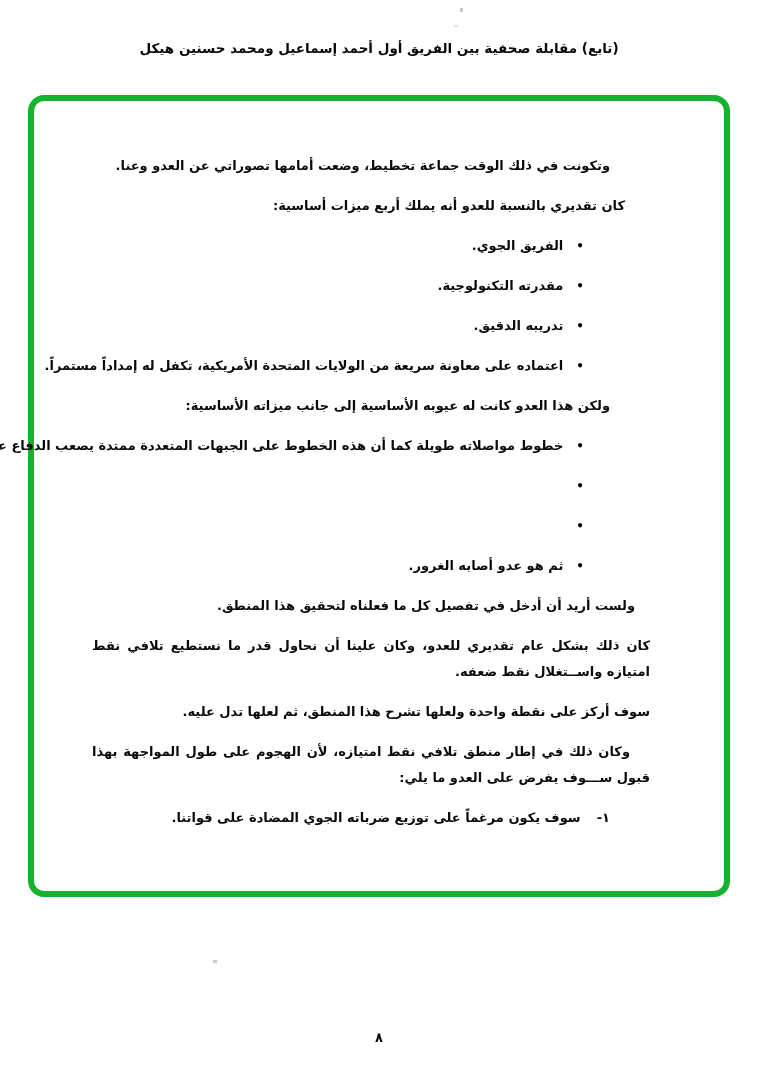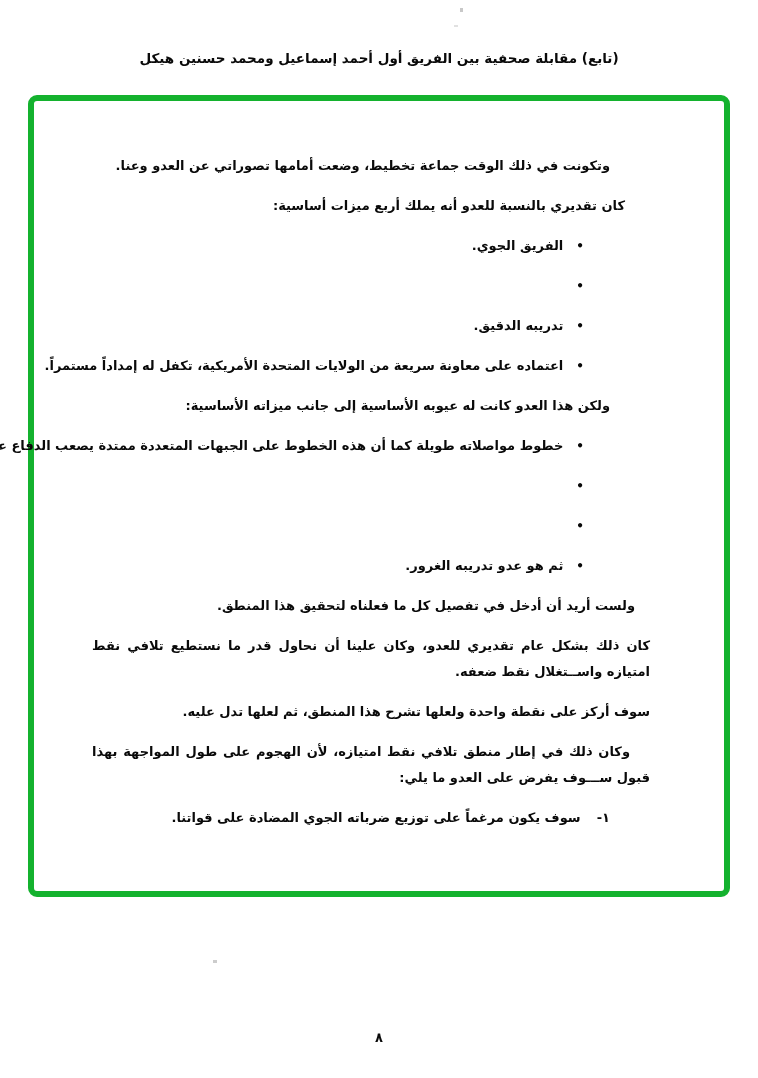--- a/index.html
+++ b/index.html
@@ -7,34 +7,34 @@
     width: 758px; height: 1078px;
     background: #ffffff;
     position: relative;
     font-family: "DejaVu Sans", sans-serif;
     color: #0a0a0a;
     overflow: hidden;
   }
 
   .page-header {
     position: absolute;
-    top: 50px; left: 0; right: 0;
+    top: 40px; left: 0; right: 0;
     text-align: center;
     font-size: 13.5px;
     font-weight: bold;
     direction: rtl;
   }
 
   .doc-frame {
     position: absolute;
     left: 28px; top: 95px;
     width: 702px; height: 802px;
     box-sizing: border-box;
     border: 6px solid #14b22e;
-    border-radius: 9px;
+    border-radius: 16px;
     background: #ffffff;
   }
 
   .doc-content {
     position: absolute;
     top: 0; left: 0; right: 0; bottom: 0;
     padding: 52px 74px 0 58px;
     direction: rtl;
     font-size: 13px;
     font-weight: bold;
@@ -104,20 +104,21 @@
 
     <p class="para i25 one-line">كان تقديري بالنسبة للعدو أنه يملك أربع ميزات أساسية:</p>
 
     <div class="bullet-row">
       <span class="bullet-dot">•</span>
       <span class="bullet-text">الفريق الجوي.</span>
     </div>
 
     <div class="bullet-row">
       <span class="bullet-dot">•</span>
+      <span class="bullet-text">مقدرته التكنولوجية.</span>
     </div>
 
     <div class="bullet-row">
       <span class="bullet-dot">•</span>
       <span class="bullet-text">تدريبه الدقيق.</span>
     </div>
 
     <div class="bullet-row">
       <span class="bullet-dot">•</span>
       <span class="bullet-text">اعتماده على معاونة سريعة من الولايات المتحدة الأمريكية، تكفل له إمداداً مستمراً.</span>
@@ -133,21 +134,21 @@
     <div class="bullet-row">
       <span class="bullet-dot">•</span>
     </div>
 
     <div class="bullet-row">
       <span class="bullet-dot">•</span>
     </div>
 
     <div class="bullet-row">
       <span class="bullet-dot">•</span>
-      <span class="bullet-text">ثم هو عدو تدريبه الغرور.</span>
+      <span class="bullet-text">ثم هو عدو أصابه الغرور.</span>
     </div>
 
     <p class="para i15 one-line">ولست أريد أن أدخل في تفصيل كل ما فعلناه لتحقيق هذا المنطق.</p>
 
     <p class="para justified">كان ذلك بشكل عام تقديري للعدو، وكان علينا أن نحاول قدر ما نستطيع تلافي نقط امتيازه واســتغلال نقط ضعفه.</p>
 
     <p class="para one-line">سوف أركز على نقطة واحدة ولعلها تشرح هذا المنطق، ثم لعلها تدل عليه.</p>
 
 
     <p class="para justified i20">وكان ذلك في إطار منطق تلافي نقط امتيازه، لأن الهجوم على طول المواجهة بهذا قبول ســـوف يفرض على العدو ما يلي:</p>

